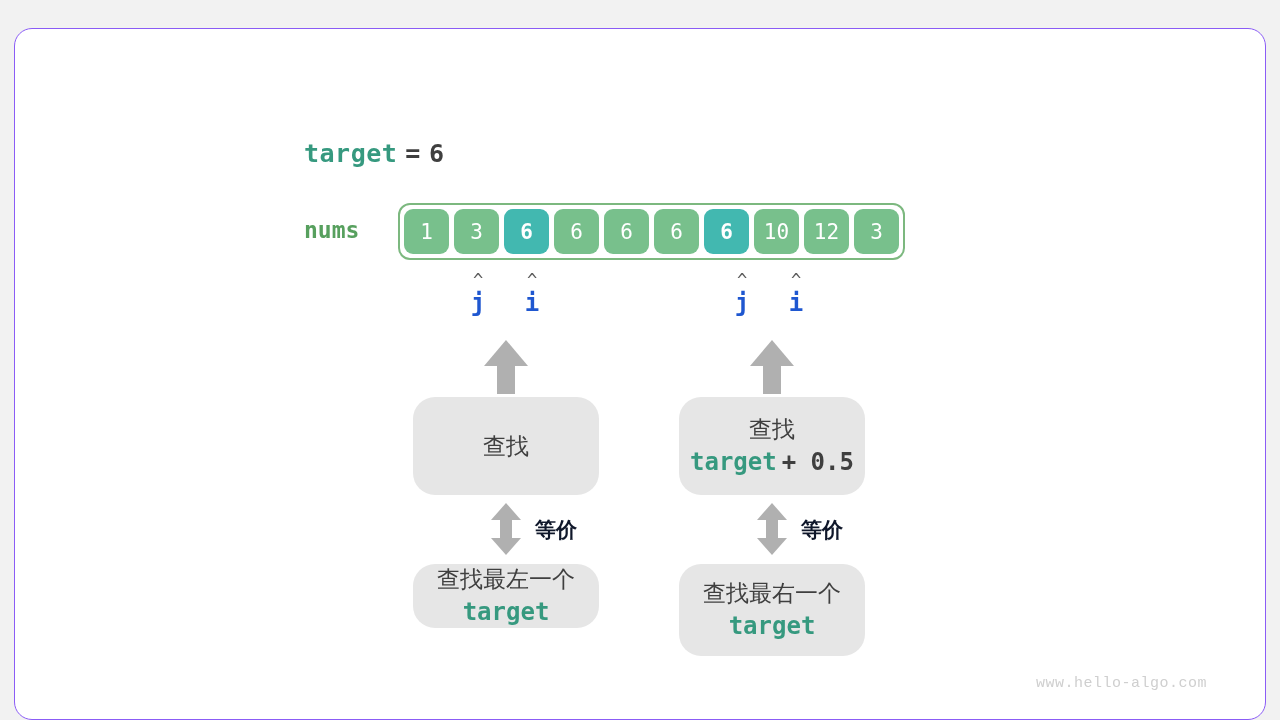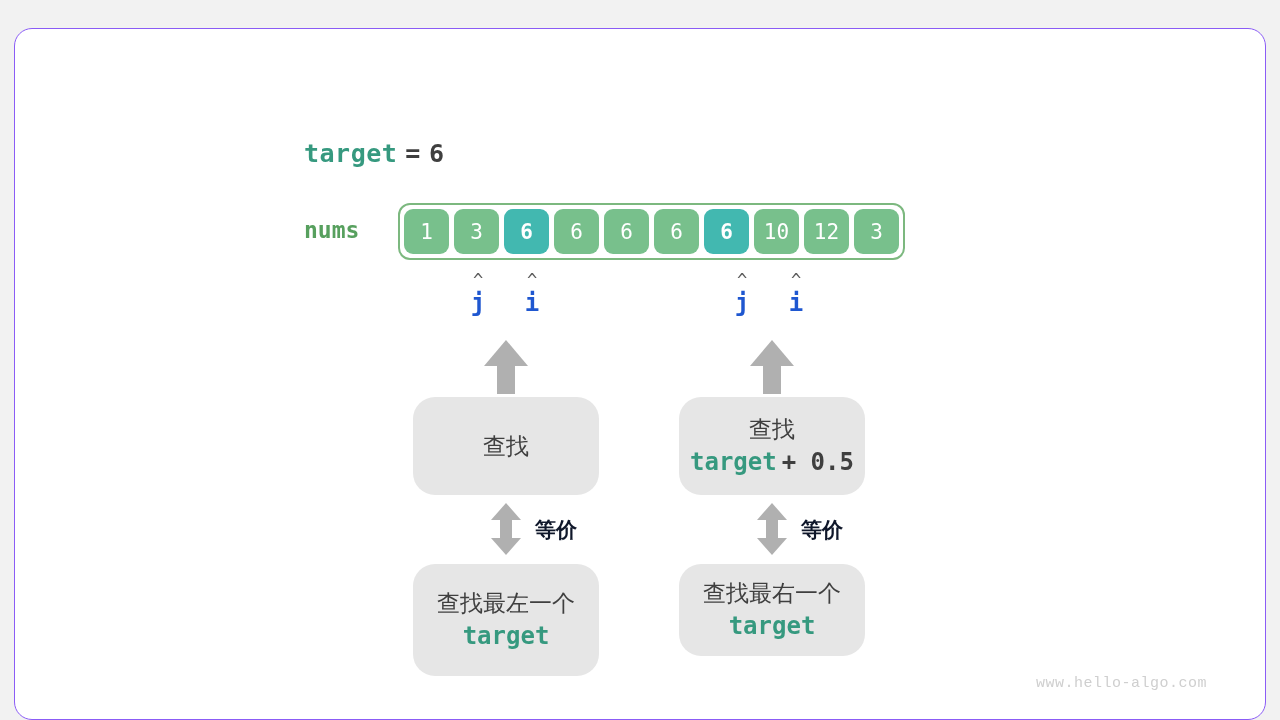--- a/index.html
+++ b/index.html
@@ -259,21 +259,21 @@
       <div class="cn">查找</div>
     </div>
 
     <div class="dbl" style="left:476px; top:474px;">
       <div class="up"></div>
         <div class="bar"></div>
         <div class="dn"></div>
     </div>
     <div class="eq-label" style="left:520px; top:487px;">等价</div>
 
-    <div class="gbox" style="left:398px; top:535px; width:186px; height:112px;">
+    <div class="gbox" style="left:398px; top:535px; width:186px; height:64px;">
       <div class="cn">查找最左一个</div>
       <div class="code"><span class="v">target</span></div>
     </div>
 
     <div class="gbox" style="left:664px; top:368px; width:186px; height:98px;">
       <div class="cn">查找</div>
       <div class="code"><span class="v">target</span><span class="o">+ 0.5</span></div>
     </div>
 
     <div class="dbl" style="left:742px; top:474px;">

